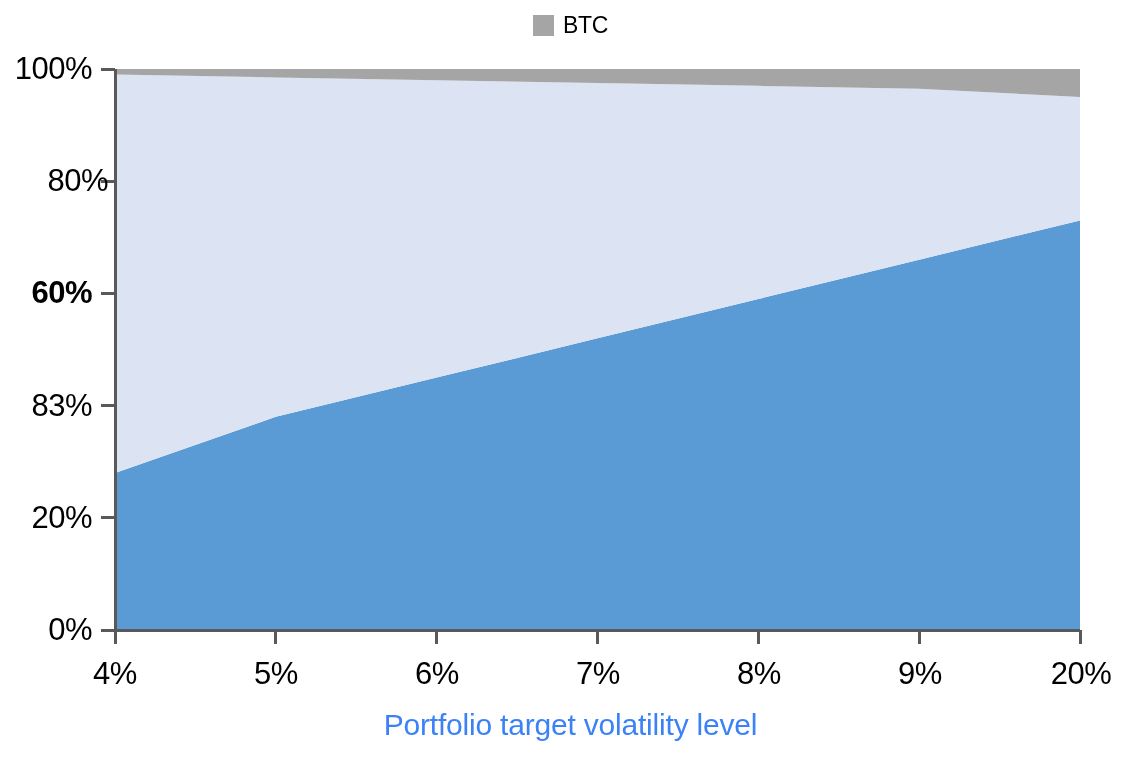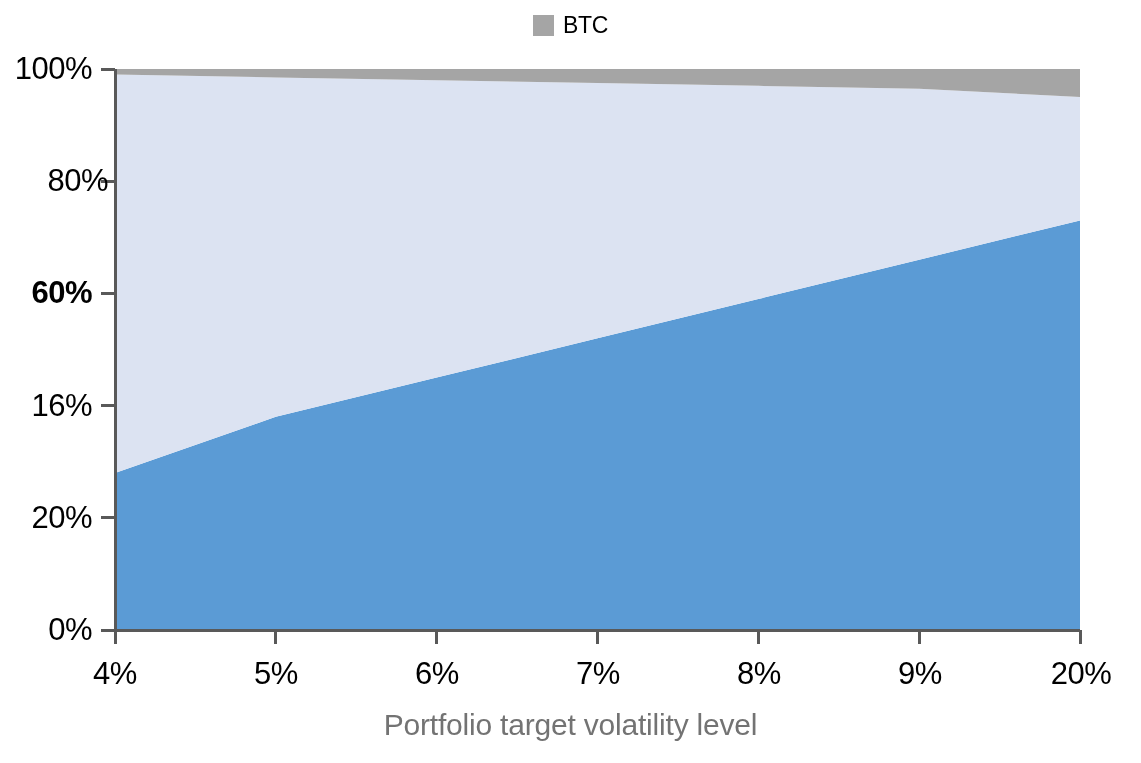--- a/index.html
+++ b/index.html
@@ -94,21 +94,21 @@
     letter-spacing: -0.5px;
   }
   .axis-title {
     position: absolute;
     left: 0;
     top: 707px;
     width: 1141px;
     text-align: center;
     font-size: 30px;
     line-height: 36px;
-    color: #737373;
+    color: #3b82f6;
     letter-spacing: -0.2px;
   }
 </style>
 </head>
 <body>
 
 <div id="chart-root">
 
   <div class="legend">
     <div class="legend-item">
@@ -139,21 +139,21 @@
           <line x1="597.5" y1="630" x2="597.5" y2="644" stroke="#595959" stroke-width="3" shape-rendering="crispEdges"></line>
           <line x1="758.3333333333333" y1="630" x2="758.3333333333333" y2="644" stroke="#595959" stroke-width="3" shape-rendering="crispEdges"></line>
           <line x1="919.1666666666667" y1="630" x2="919.1666666666667" y2="644" stroke="#595959" stroke-width="3" shape-rendering="crispEdges"></line>
           <line x1="1080" y1="630" x2="1080" y2="644" stroke="#595959" stroke-width="3" shape-rendering="crispEdges"></line>
         </g>
     </svg>
 
     <div class="ytick-label" style="left:0px; top:53px; width:92px;">100%</div>
     <div class="ytick-label" style="left:16px; top:165px; width:92px;">80%</div>
     <div class="ytick-label" style="left:0px; top:277px; width:92px;font-weight:bold;">60%</div>
-    <div class="ytick-label" style="left:0px; top:390px; width:92px;">16%</div>
+    <div class="ytick-label" style="left:0px; top:390px; width:92px;">83%</div>
     <div class="ytick-label" style="left:0px; top:502px; width:92px;text-align:right;">20%</div>
     <div class="ytick-label" style="left:0px; top:614px; width:92px;">0%</div>
 
     <div class="xtick-label" style="left:75px; top:658px; width:80px;">4%</div>
     <div class="xtick-label" style="left:236px; top:658px; width:80px;">5%</div>
     <div class="xtick-label" style="left:397px; top:658px; width:80px;">6%</div>
     <div class="xtick-label" style="left:558px; top:658px; width:80px;">7%</div>
     <div class="xtick-label" style="left:719px; top:658px; width:80px;">8%</div>
     <div class="xtick-label" style="left:880px; top:658px; width:80px;">9%</div>
     <div class="xtick-label" style="left:1036px; top:658px; width:90px;">20%</div>

